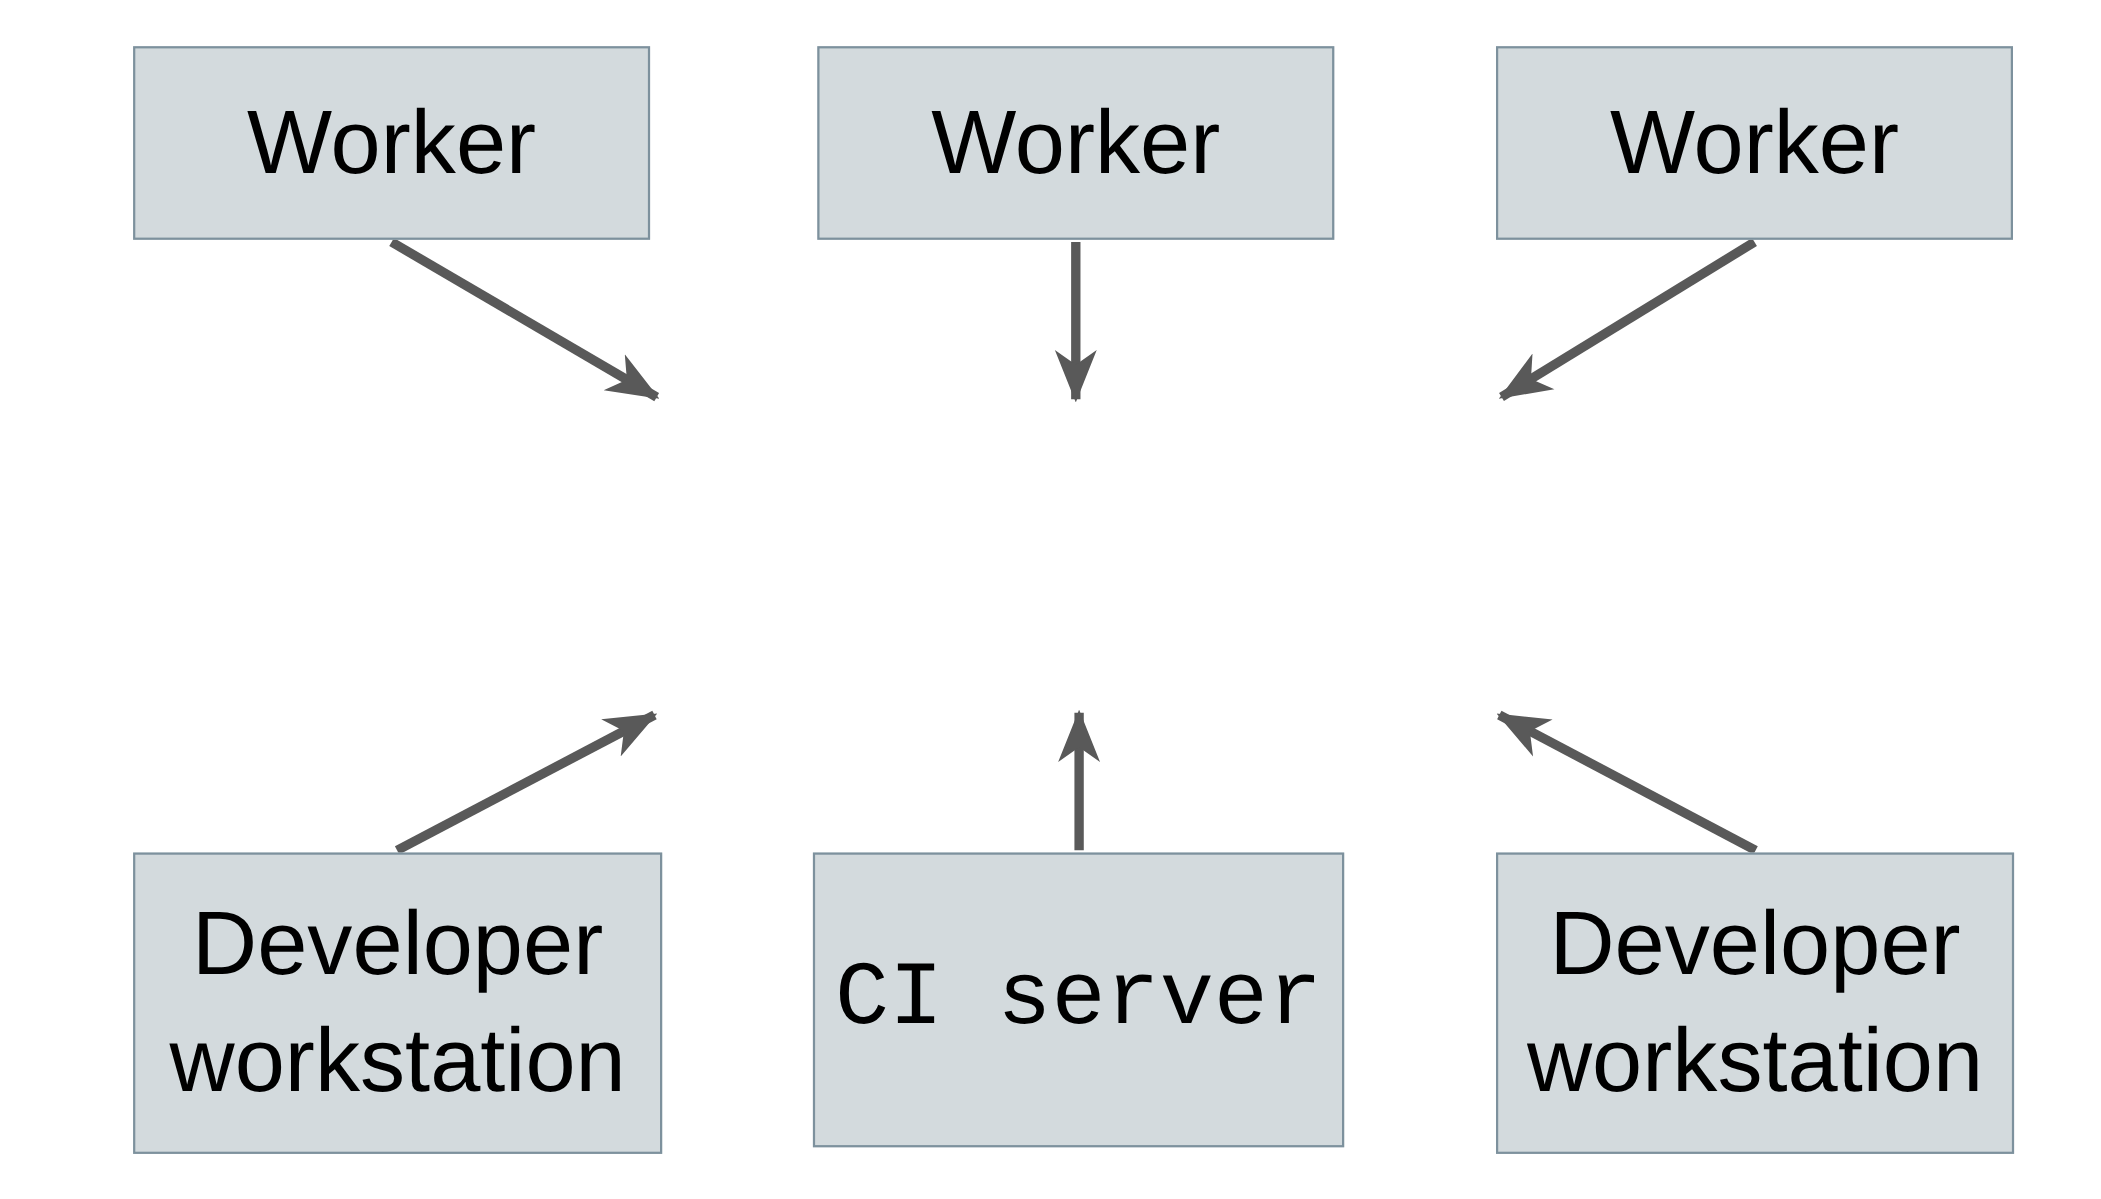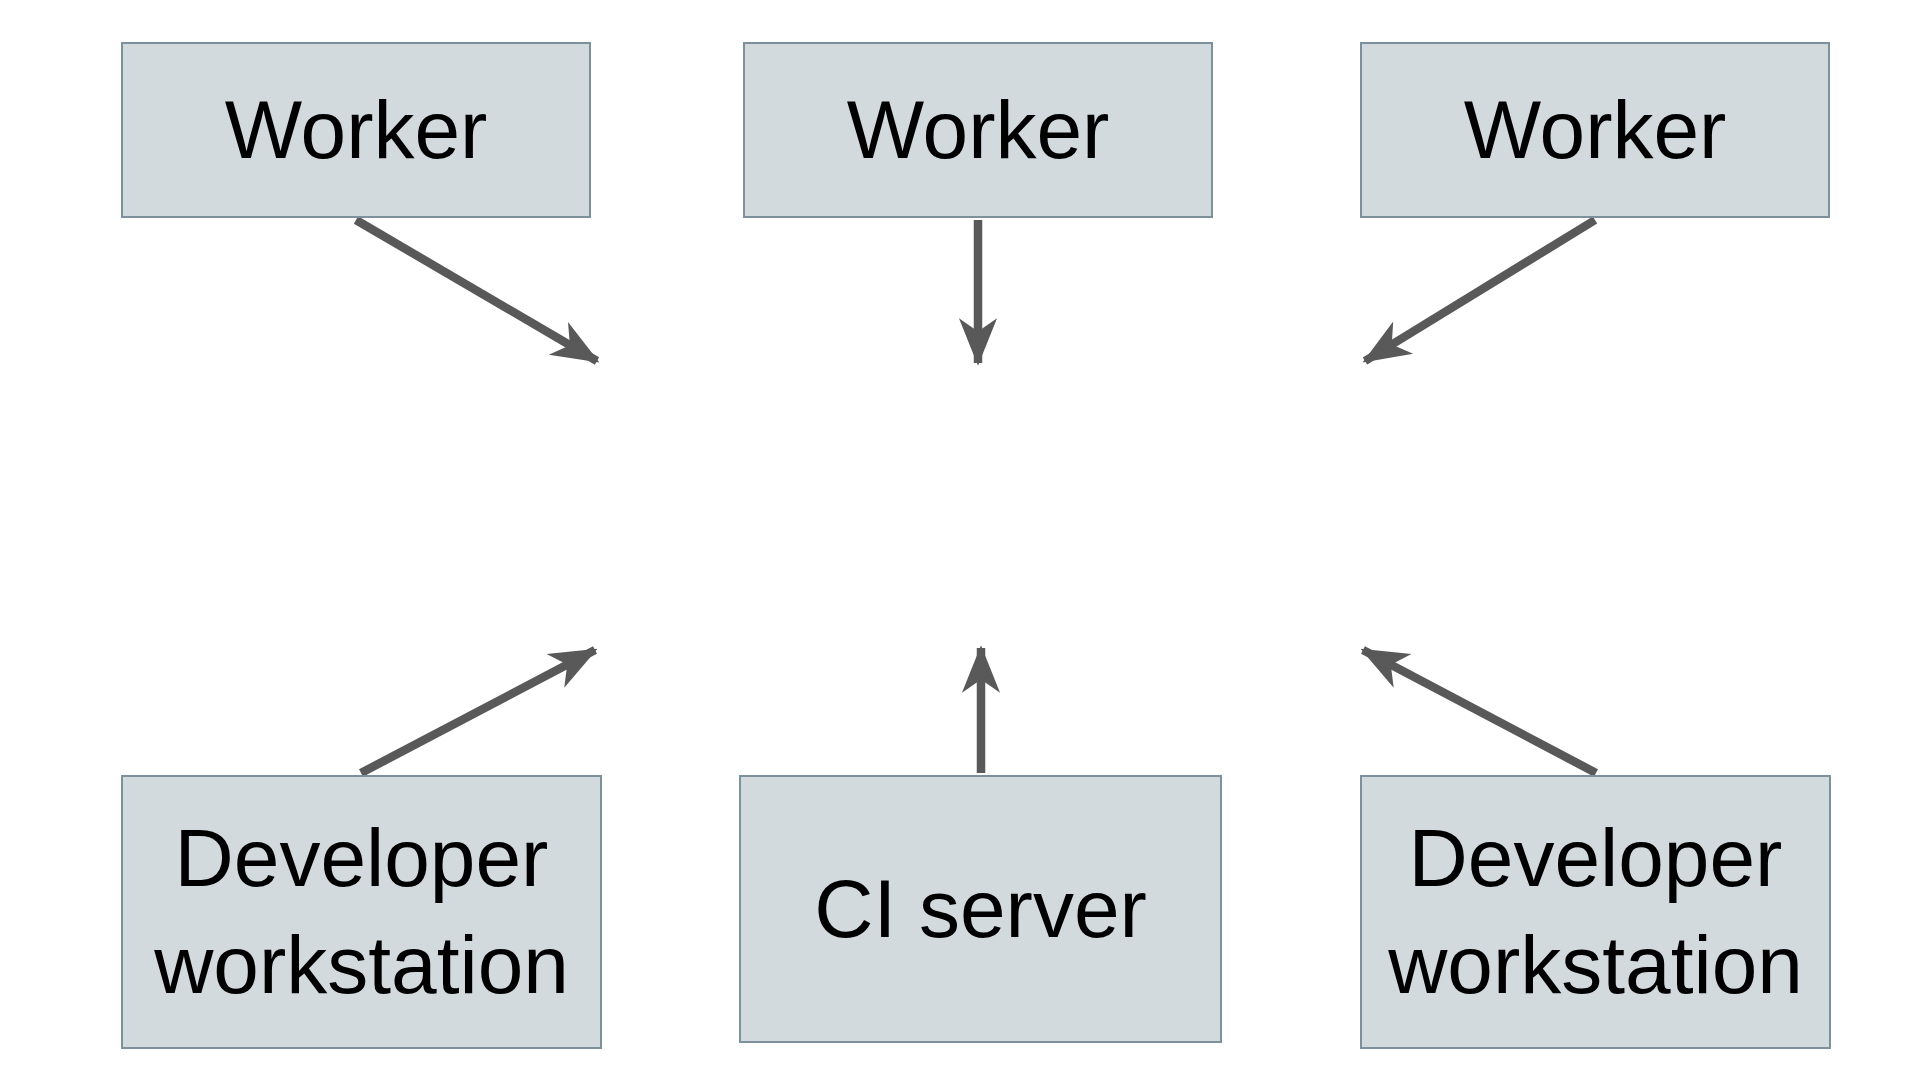--- a/index.html
+++ b/index.html
@@ -21,21 +21,21 @@
     font-size:82px;
     line-height:1.3;
     padding:0 8px;
   }
   
   .n-worker-1{left:121px;top:42px;width:470px;height:176px;}
   .n-worker-2{left:743px;top:42px;width:470px;height:176px;}
   .n-worker-3{left:1360px;top:42px;width:470px;height:176px;}
   .n-build-master{left:594px;top:368px;width:764px;height:276px;}
   .n-developer-workstation-left{left:121px;top:775px;width:481px;height:274px;}
-  .n-ci-server{left:739px;top:775px;width:483px;height:268px;}
+  .n-ci-server{left:739px;top:775px;width:483px;height:268px;font-family:Liberation Mono, monospace;}
   .n-developer-workstation-right{left:1360px;top:775px;width:471px;height:274px;}
   #edges{position:absolute;left:0;top:0;width:1910px;height:1090px;pointer-events:none;}
 </style>
 </head>
 <body>
 
 <div id="canvas">
 
   <svg id="edges" viewBox="0 0 1910 1090" xmlns="http://www.w3.org/2000/svg">
     <defs>

